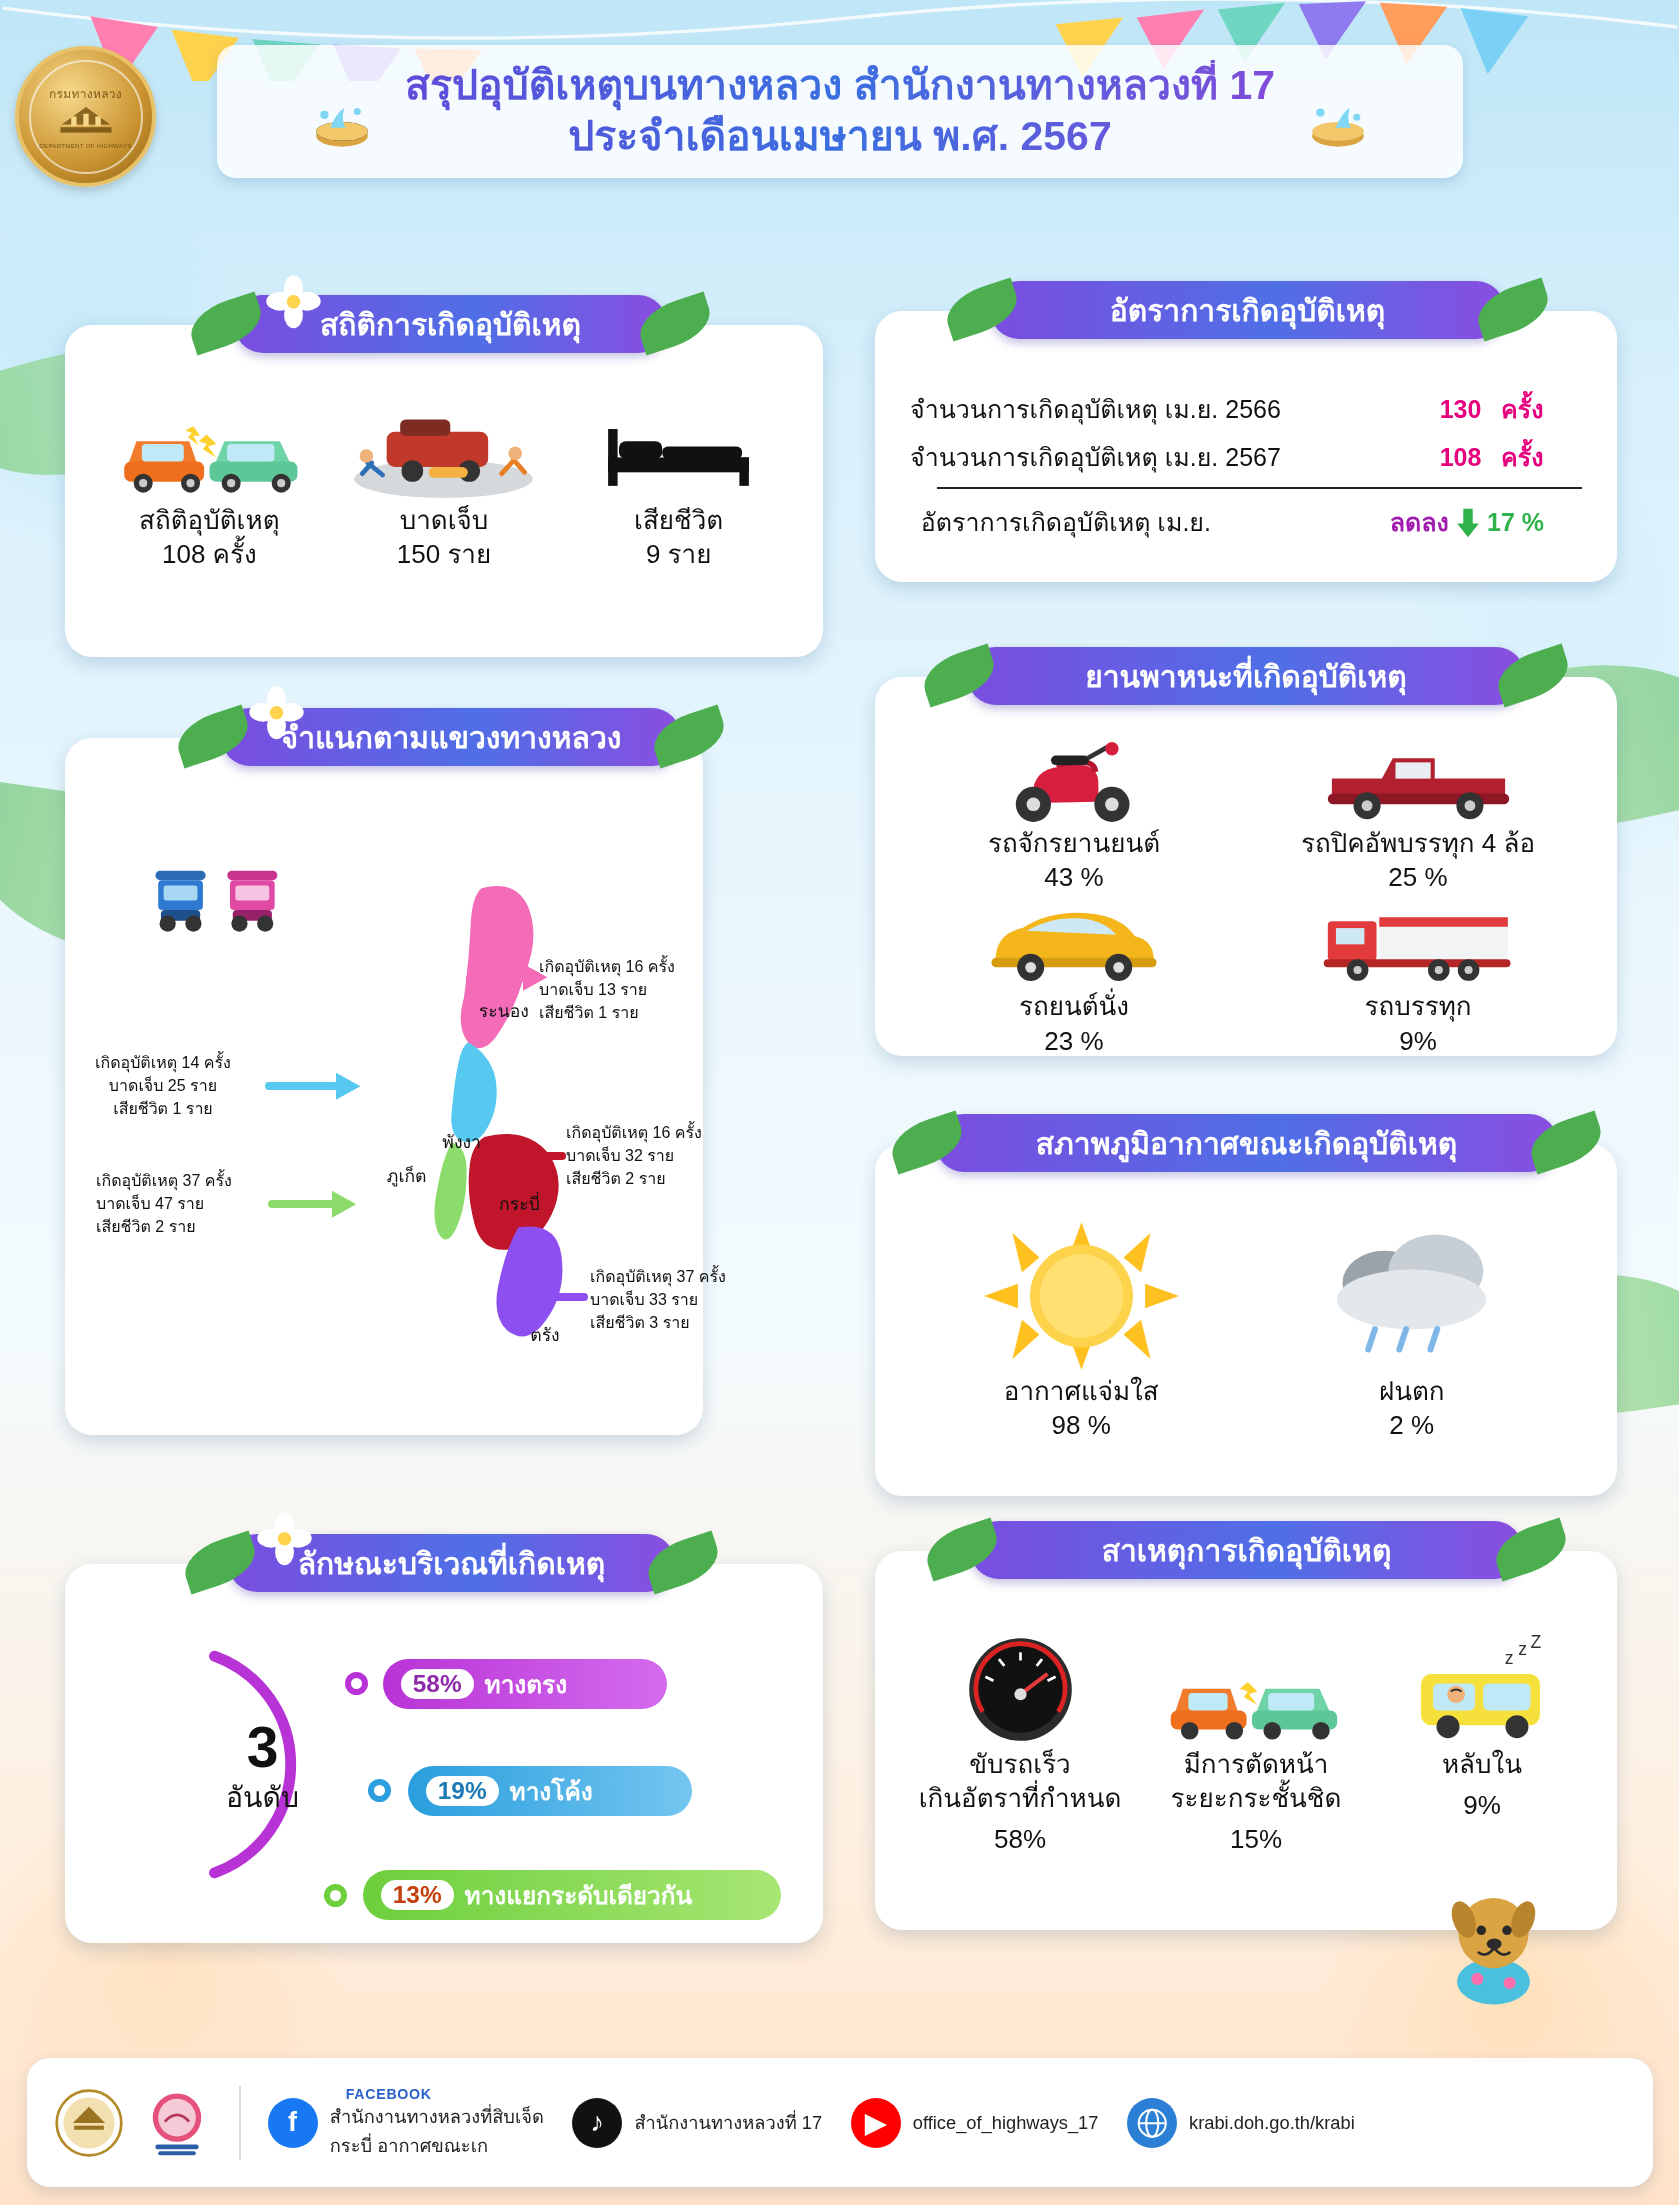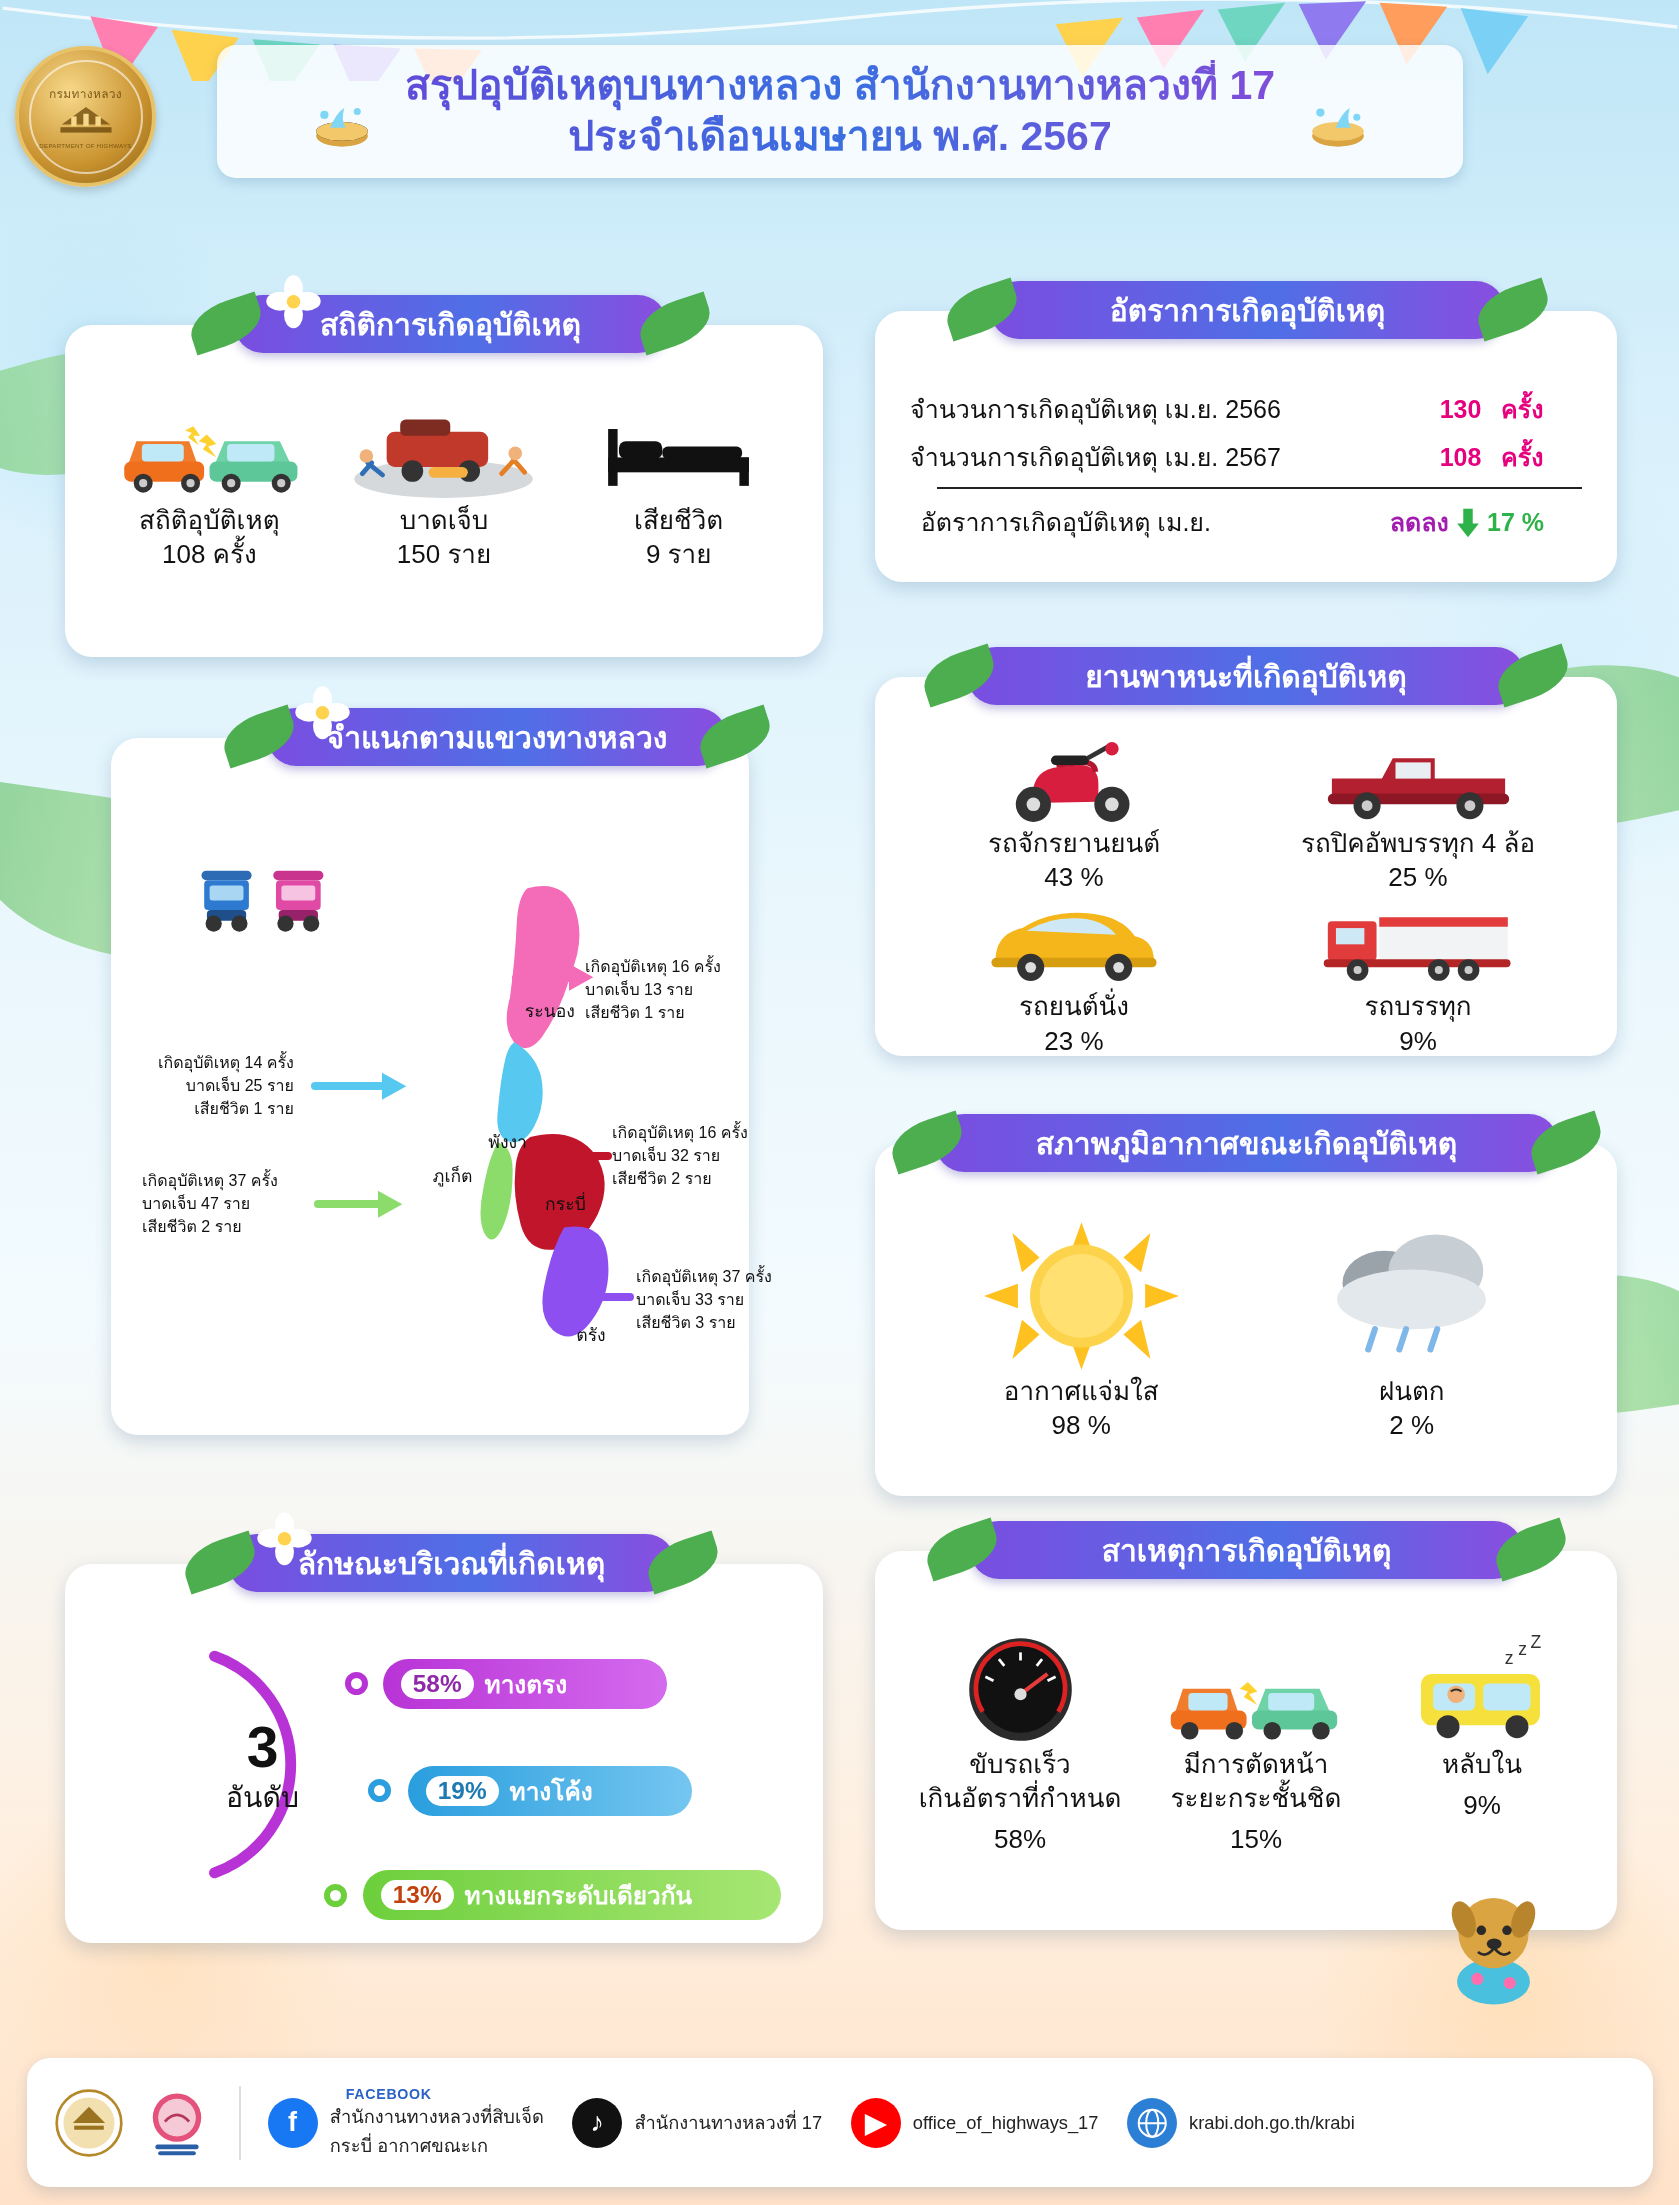--- a/index.html
+++ b/index.html
@@ -323,21 +323,21 @@
         <circle cx="60" cy="102" r="6" fill="#ccc"></circle>
           <circle cx="180" cy="102" r="6" fill="#ccc"></circle>
           <circle cx="224" cy="102" r="6" fill="#ccc"></circle>
       </svg>
       <div class="stat-label">รถบรรทุก</div>
       <div class="stat-label">9%</div>
     </div>
   </div>
 </div>
 
-<div class="card" style="left:65px; top:738px; width:638px; height:697px;margin-left:46px;">
+<div class="card" style="left:65px; top:738px; width:638px; height:697px;">
   <div class="ribbon" style="left:156px; top:-30px; width:460px;">
     <span class="leaf-l"></span>
     <span class="leaf-r"></span>
     <span>จำแนกตามแขวงทางหลวง</span>
   </div>
   <div class="flower-badge" style="left:183px;top:-53px;position:absolute;">
     <svg viewBox="0 0 84 84">
         <g fill="#fff">
           <ellipse cx="42" cy="22" rx="14" ry="20"></ellipse>
           <ellipse cx="62" cy="40" rx="20" ry="14"></ellipse>
@@ -388,21 +388,21 @@
   <div class="maplabel" style="left:474px; top:217px;">
     <div>เกิดอุบัติเหตุ 16 ครั้ง</div>
     <div>บาดเจ็บ 13 ราย</div>
     <div>เสียชีวิต 1 ราย</div>
   </div>
   <div class="arrow" style="left:401px; top:236px; width:61px; background:#f46bb8;"></div>
   <svg style="position:absolute;left:458px;top:223px;" width="27" height="32.5" viewBox="0 0 40 48">
       <polygon points="0,4 0,44 36,24" fill="#f46bb8"></polygon>
     </svg>
 
-  <div class="maplabel" style="left:47px; top:313px; text-align:right;">
+  <div class="maplabel" style="left:30px; top:313px; text-align:center;">
     <div>เกิดอุบัติเหตุ 14 ครั้ง</div>
     <div>บาดเจ็บ 25 ราย</div>
     <div>เสียชีวิต 1 ราย</div>
   </div>
   <div class="arrow" style="left:200px; top:344px; width:74px; background:#57c8ef;"></div>
   <svg style="position:absolute;left:271px;top:332px;" width="27" height="32.5" viewBox="0 0 40 48">
       <polygon points="0,4 0,44 36,24" fill="#57c8ef"></polygon>
     </svg>
 
   <div class="maplabel" style="left:31px; top:431px;">

